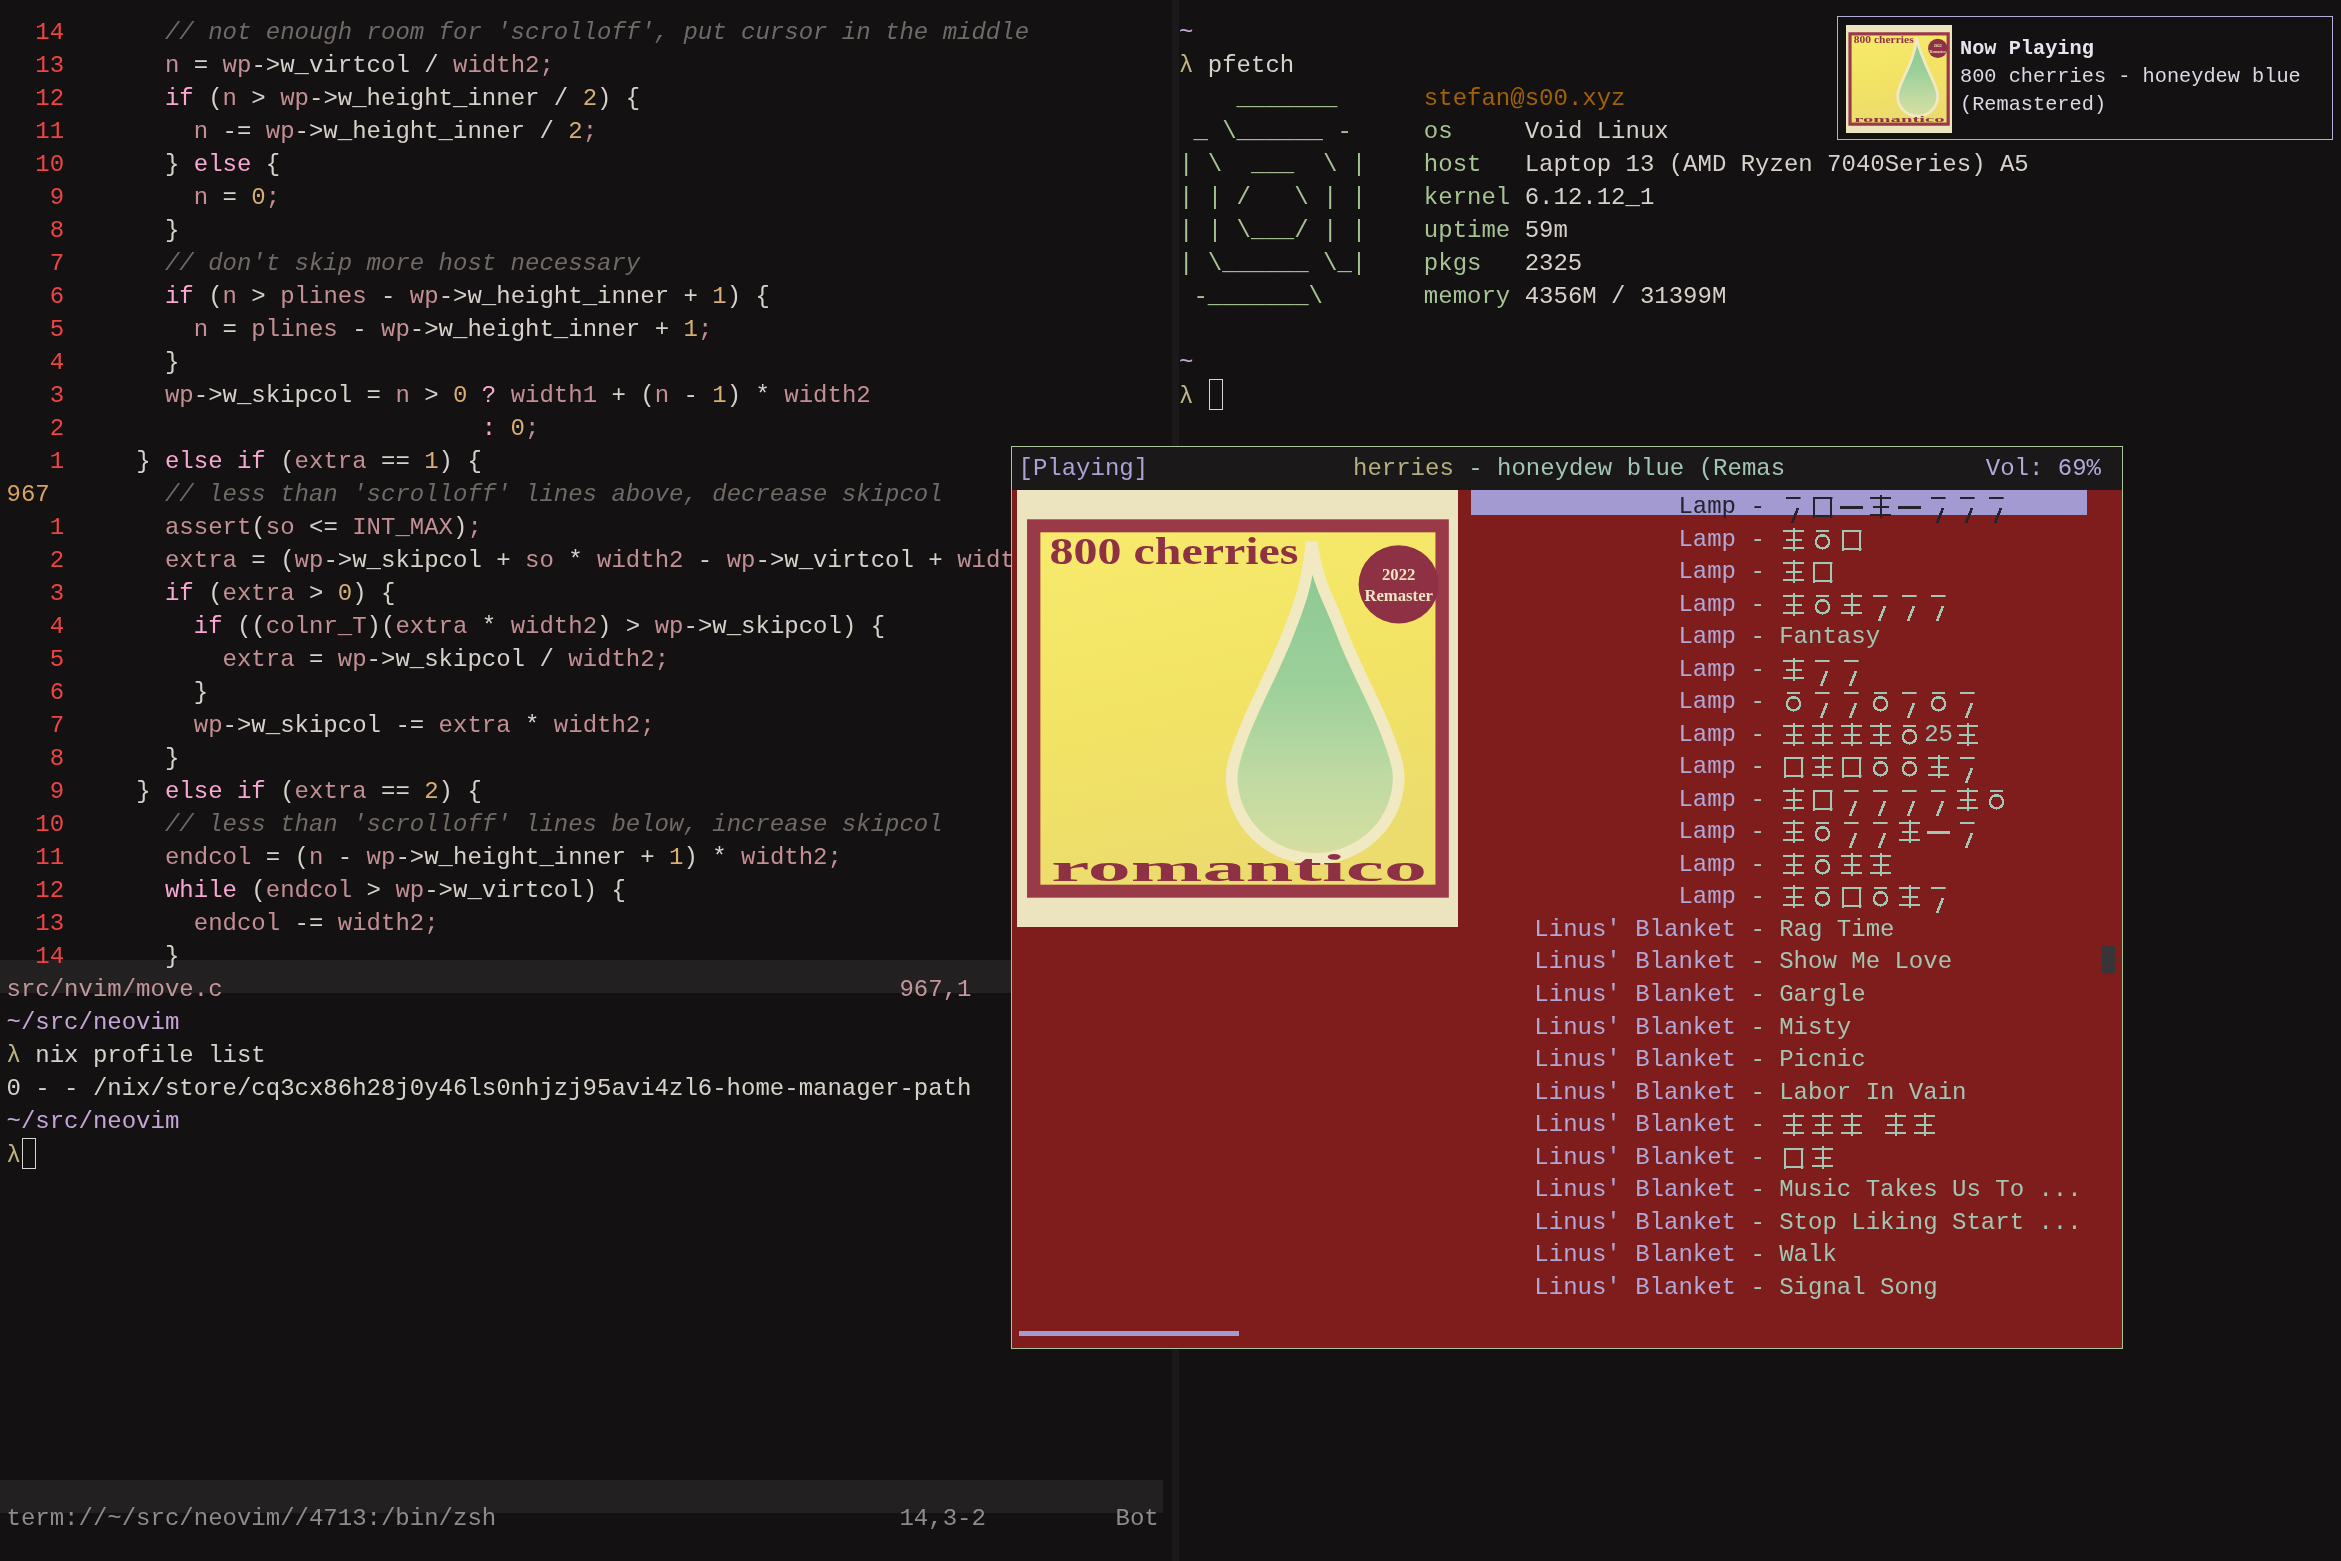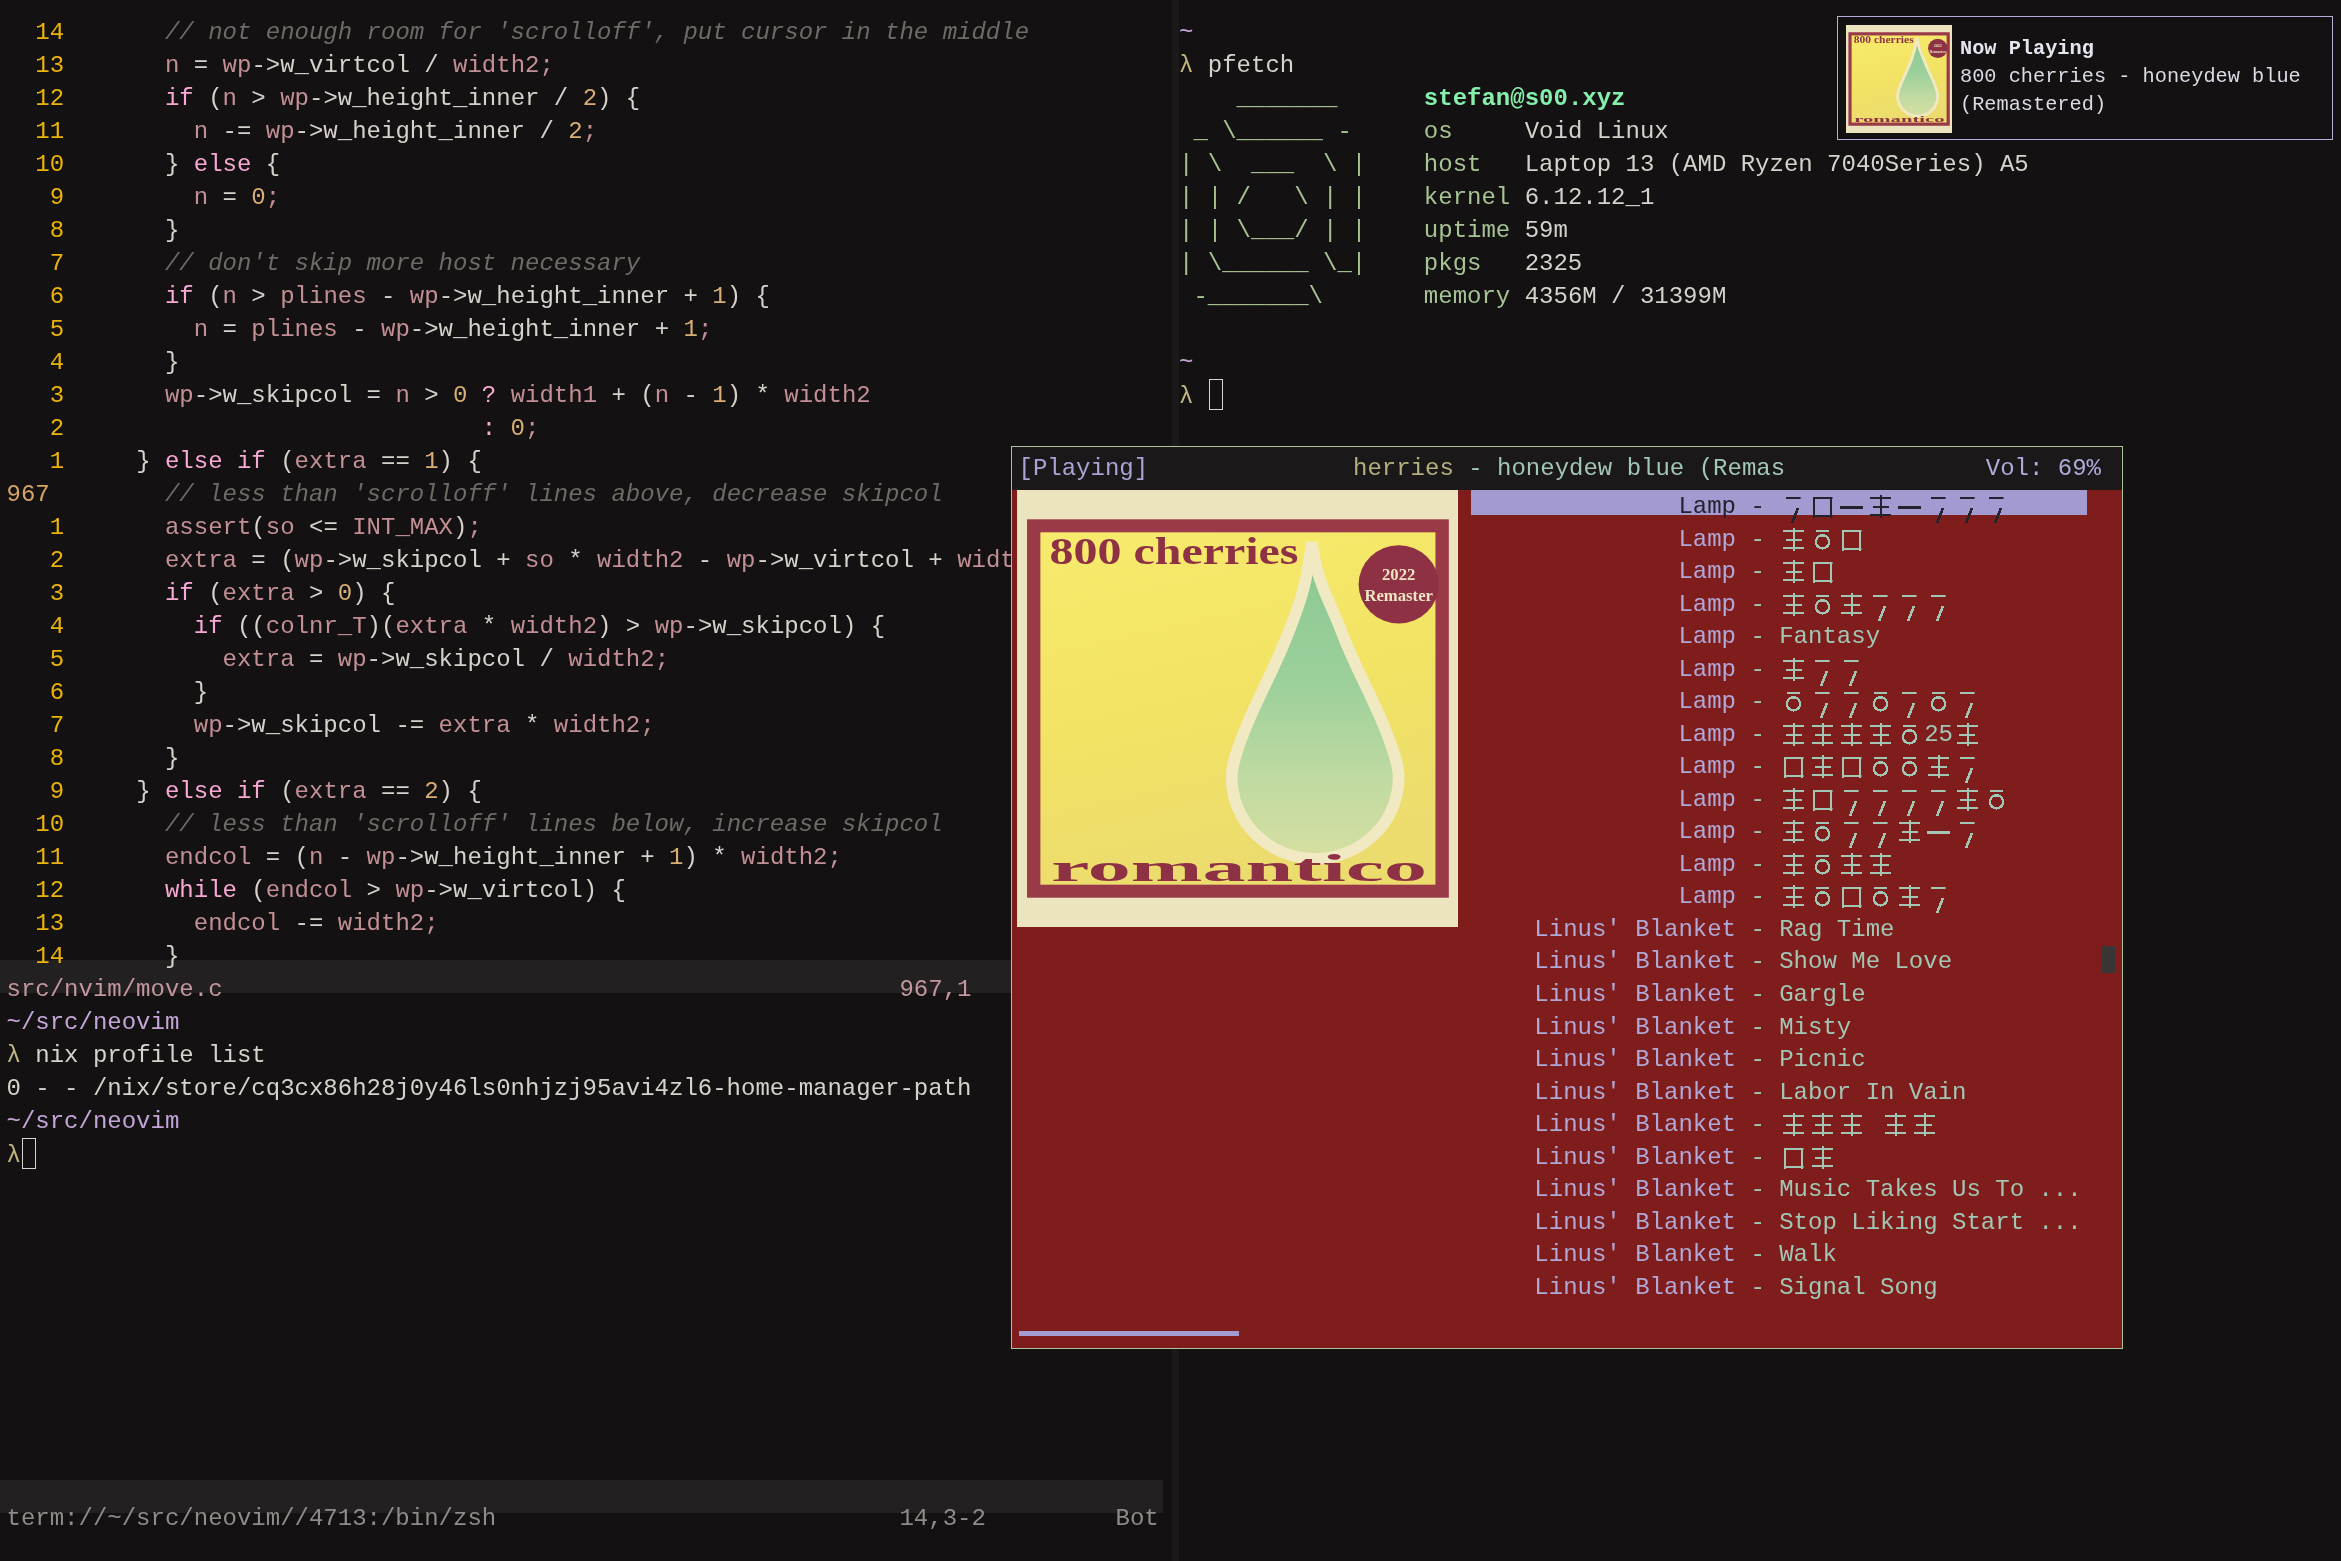--- a/index.html
+++ b/index.html
@@ -1,28 +1,28 @@
 <!DOCTYPE html>
 <html style="font-size:13px"><head><meta charset="utf-8"><style>
 * {margin:0;padding:0;box-sizing:border-box}
 html,body {width:2342px;height:1561px;background:#141112;overflow:hidden}
 body {font-family:"Liberation Mono",monospace;font-size:24px;line-height:33px;color:#d6d1ca;position:relative}
 pre {font-family:inherit;margin:0}
 .v {color:#c28f94}
 .k {color:#f9a8d4}
 .n {color:#d7ae73}
 .c {color:#6f6a66;font-style:italic}
-.ln {color:#eab308}
+.ln {color:#ef4444}
 .lc {color:#d7a463}
 .st {color:#c2969b}
 .sg {color:#8f8b88}
 .dir {color:#c4a5d8}
 .lam {color:#c0b481}
 .grn {color:#a6c394}
-.olvb {color:#86efac;font-weight:bold}
+.olvb {color:#a16207;font-weight:normal}
 .cur {display:inline-block;width:14px;height:31px;border:1.6px solid #d8d5d0;vertical-align:-7.3px;margin-left:0.8px}
 .slbg {position:absolute;left:0;width:1163px;height:33px;background:#222021}
 #leftpane {position:absolute;left:0;top:0;width:1169px;height:1561px;overflow:hidden}
 #leftpre {position:absolute;left:6.5px;top:16.3px}
 #divider {position:absolute;left:1172px;top:0;width:7.3px;height:1561px;background:#1c191a}
 #rightpre {position:absolute;left:1179px;top:16.3px}
 #player {position:absolute;left:1011px;top:446px;width:1112px;height:903px;background:#7f1d1d;border:1.6px solid #a9c39a}
 #ptitle {position:absolute;left:0;top:0;right:0;height:43px;background:#1b181a;line-height:43px}
 #ptitle .pl {position:absolute;left:6.5px;color:#aaa3d4}
 #ptitle .mq {position:absolute;left:341px}

